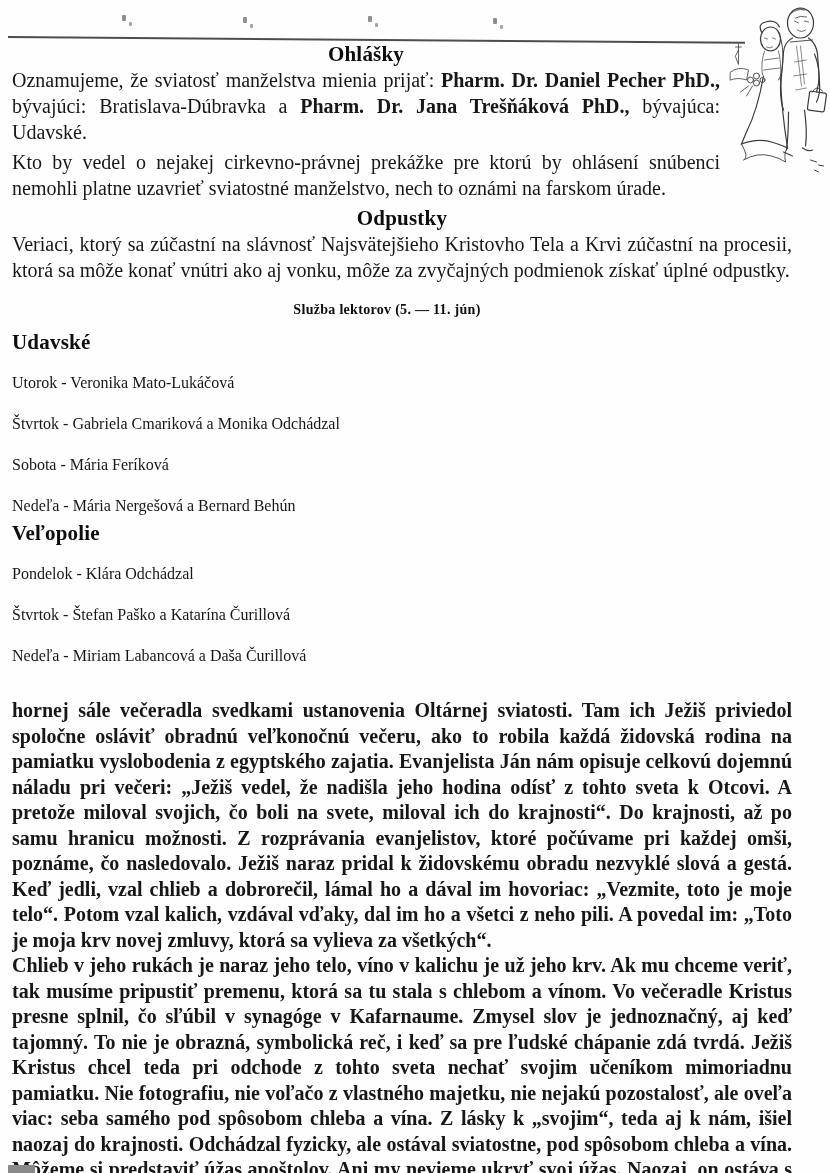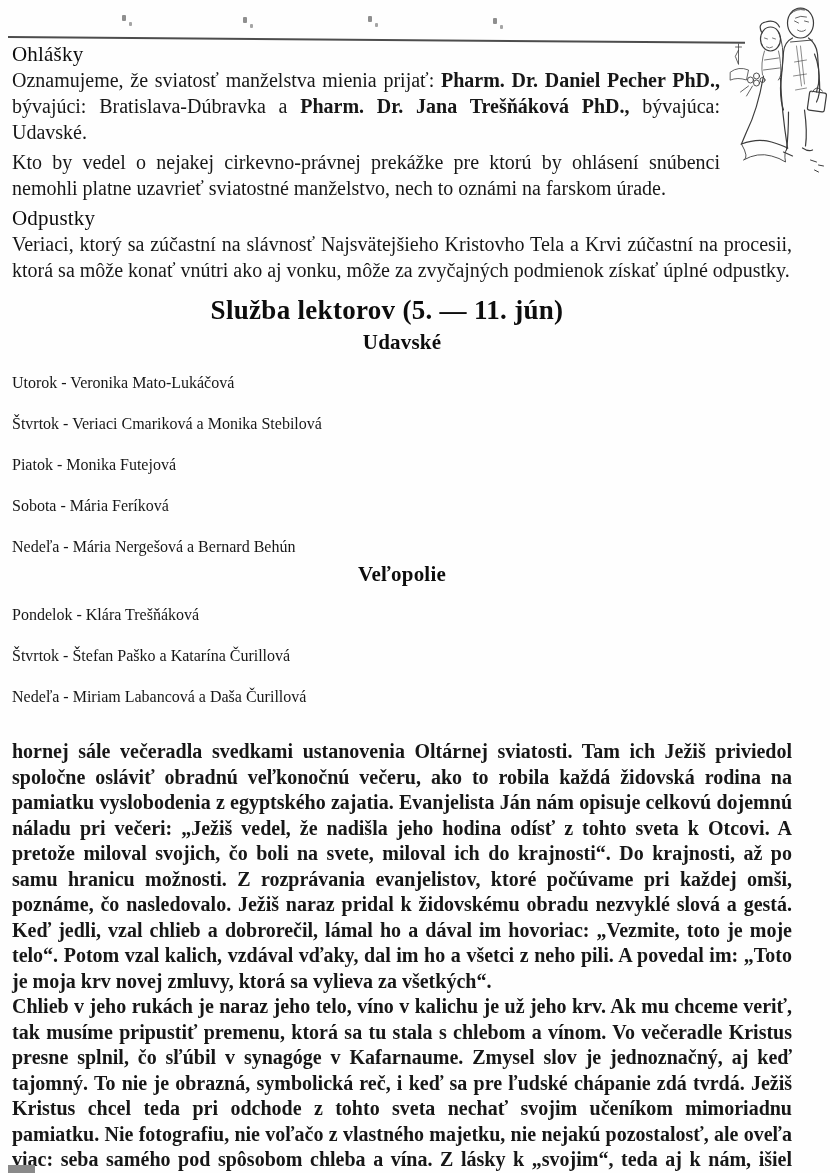--- a/index.html
+++ b/index.html
@@ -54,52 +54,52 @@
     top: 2px; right: -2px;
     width: 106px; height: 172px;
   }
   .float-spacer {
     float: right;
     width: 72px;
     height: 112px;
   }
   .section-heading {
     font-size: 21px;
-    font-weight: normal;
+    font-weight: bold;
     line-height: 26px;
     margin: 0;
     color: #0d0d0d;
     letter-spacing: 0.2px;
+    text-align: center;
   }
   .body-par {
     font-size: 20px;
     line-height: 26px;
     margin: 0;
     text-align: justify;
   }
   .bold { font-weight: bold; }
   .mt4 { margin-top: 4px; }
   .mt10 { margin-top: 4px; }
   .lectors-title {
     text-align: center;
-    font-size: 27px;
+    font-size: 14px;
     font-weight: bold;
     line-height: 28px;
     margin: 13px 30px 5px 0;
     letter-spacing: 0.3px;
     color: #0d0d0d;
   }
   .group-heading {
     font-size: 21px;
     font-weight: bold;
     line-height: 26px;
     margin: 1px 0 0 0;
     color: #0d0d0d;
     letter-spacing: 0.2px;
-    text-align: center;
   }
   .entry {
     font-size: 16px;
     line-height: 26px;
     margin-top: 15px;
   }
   .reflection { margin-top: 29px; font-weight: bold; }
   .reflection .body-par { line-height: 25.5px; }
 </style>
 </head>
@@ -171,27 +171,26 @@
     <section>
       <h2 class="section-heading mt4">Odpustky</h2>
       <p class="body-par">Veriaci, ktorý sa zúčastní na slávnosť Najsvätejšieho Kristovho Tela a Krvi zúčastní na procesii, ktorá sa môže konať vnútri ako aj vonku, môže za zvyčajných podmienok získať úplné odpustky.</p>
     </section>
 
     <section>
       <h2 class="lectors-title">Služba lektorov (5. — 11. jún)</h2>
 
       <h3 class="group-heading">Udavské</h3>
       <div class="entry">Utorok - Veronika Mato-Lukáčová</div>
-      <div class="entry">Štvrtok - Veriaci Cmariková a Monika Stebilová</div>
-      <div class="entry">Piatok - Monika Futejová</div>
+      <div class="entry">Štvrtok - Gabriela Cmariková a Monika Odchádzal</div>
       <div class="entry">Sobota - Mária Feríková</div>
       <div class="entry">Nedeľa - Mária Nergešová a Bernard Behún</div>
 
       <h3 class="group-heading mt4">Veľopolie</h3>
-      <div class="entry">Pondelok - Klára Trešňáková</div>
+      <div class="entry">Pondelok - Klára Odchádzal</div>
       <div class="entry">Štvrtok - Štefan Paško a Katarína Čurillová</div>
       <div class="entry">Nedeľa - Miriam Labancová a Daša Čurillová</div>
     </section>
 
     <section class="reflection">
       <p class="body-par">hornej sále večeradla svedkami ustanovenia Oltárnej sviatosti. Tam ich Ježiš priviedol spoločne osláviť obradnú veľkonočnú večeru, ako to robila každá židovská rodina na pamiatku vyslobodenia z egyptského zajatia. Evanjelista Ján nám opisuje celkovú dojemnú náladu pri večeri: „Ježiš vedel, že nadišla jeho hodina odísť z tohto sveta k Otcovi. A pretože miloval svojich, čo boli na svete, miloval ich do krajnosti“. Do krajnosti, až po samu hranicu možnosti. Z rozprávania evanjelistov, ktoré počúvame pri každej omši, poznáme, čo nasledovalo. Ježiš naraz pridal k židovskému obradu nezvyklé slová a gestá. Keď jedli, vzal chlieb a dobrorečil, lámal ho a dával im hovoriac: „Vezmite, toto je moje telo“. Potom vzal kalich, vzdával vďaky, dal im ho a všetci z neho pili. A povedal im: „Toto je moja krv novej zmluvy, ktorá sa vylieva za všetkých“.</p>
       <p class="body-par">Chlieb v jeho rukách je naraz jeho telo, víno v kalichu je už jeho krv. Ak mu chceme veriť, tak musíme pripustiť premenu, ktorá sa tu stala s chlebom a vínom. Vo večeradle Kristus presne splnil, čo sľúbil v synagóge v Kafarnaume. Zmysel slov je jednoznačný, aj keď tajomný. To nie je obrazná, symbolická reč, i keď sa pre ľudské chápanie zdá tvrdá. Ježiš Kristus chcel teda pri odchode z tohto sveta nechať svojim učeníkom mimoriadnu pamiatku. Nie fotografiu, nie voľačo z vlastného majetku, nie nejakú pozostalosť, ale oveľa viac: seba samého pod spôsobom chleba a vína. Z lásky k „svojim“, teda aj k nám, išiel naozaj do krajnosti. Odchádzal fyzicky, ale ostával sviatostne, pod spôsobom chleba a vína. Môžeme si predstaviť úžas apoštolov. Ani my nevieme ukryť svoj úžas. Naozaj, on ostáva s nami až do konca sveta v Eucharistii!</p>
     </section>
 
   </div>

